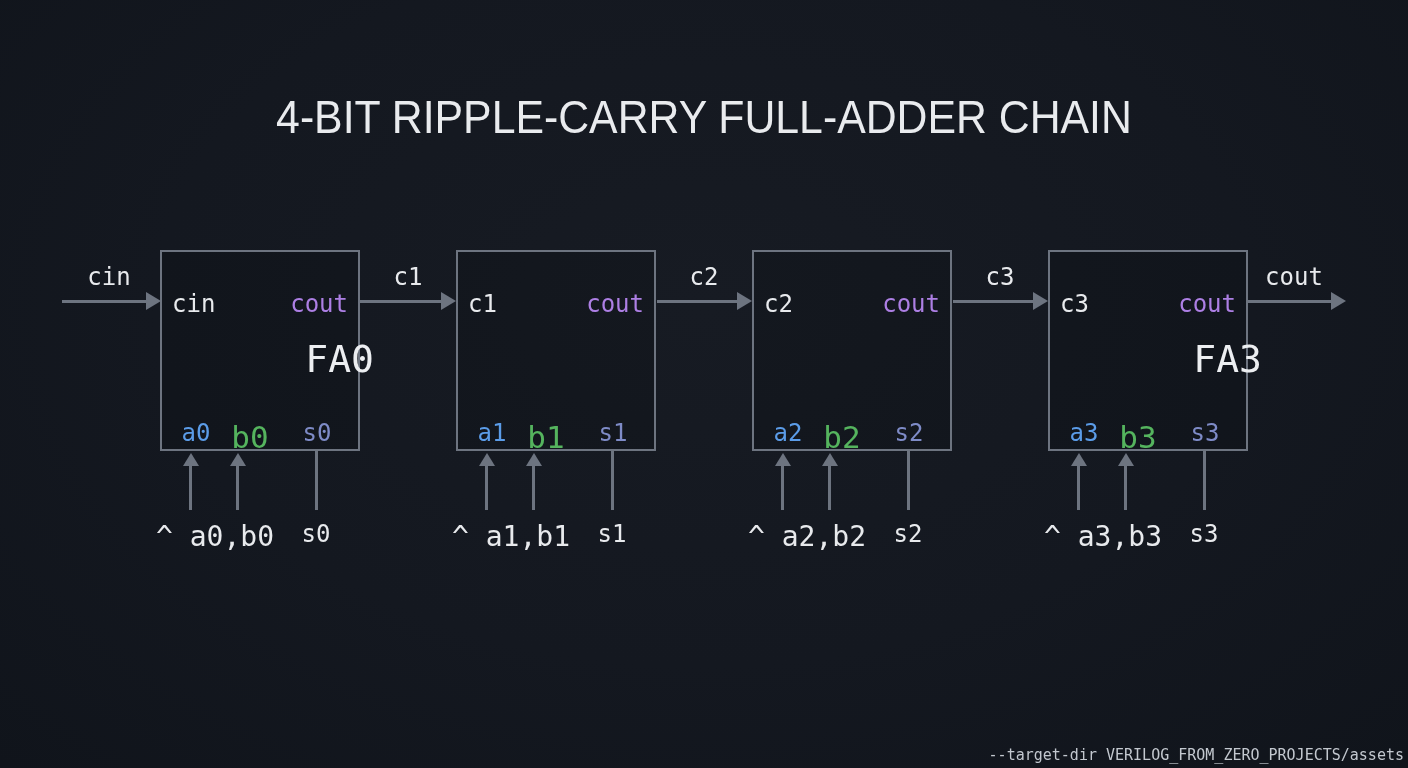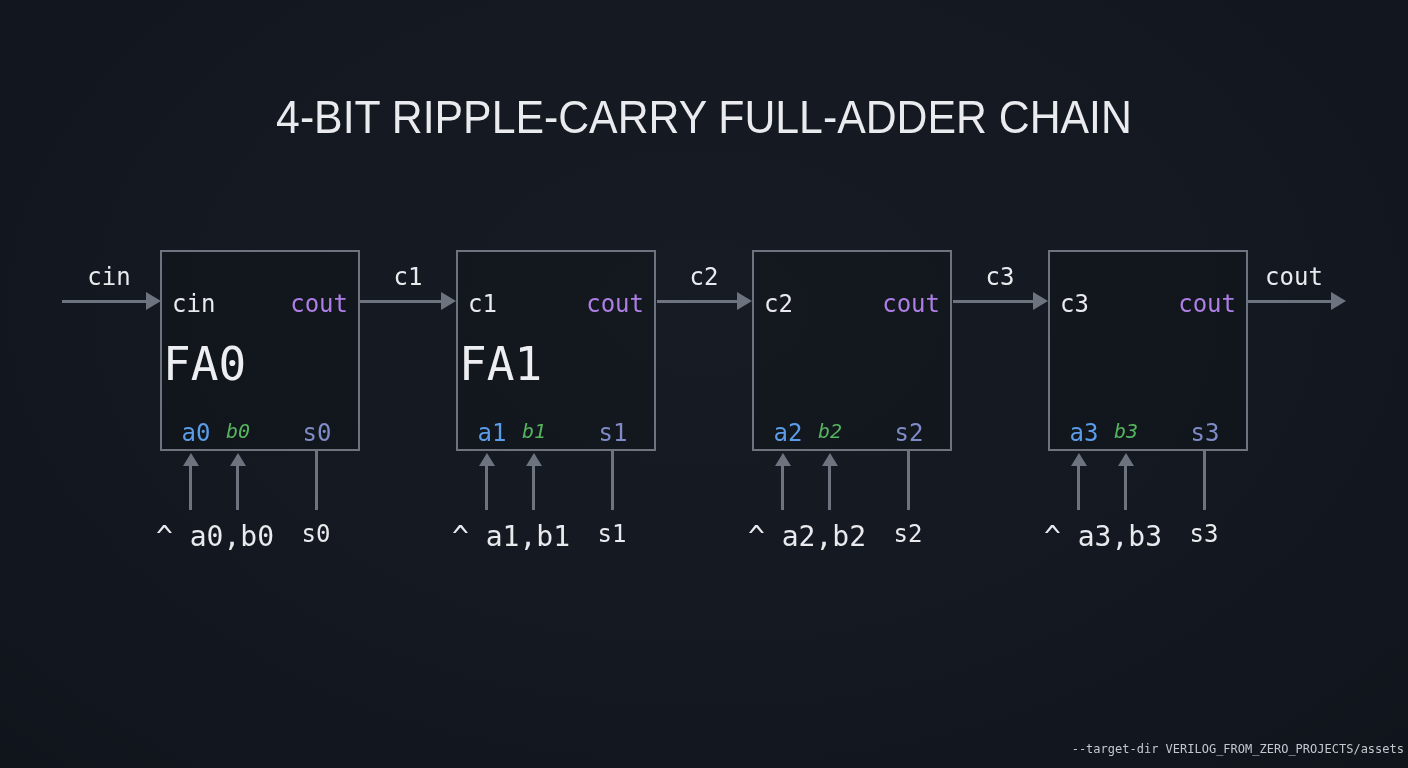--- a/index.html
+++ b/index.html
@@ -16,23 +16,23 @@
   }
   
   .fa-group{position:absolute;top:250px;width:200px;height:300px;}
   .g0{left:160px}.g1{left:456px}.g2{left:752px}.g3{left:1048px}
   .fa-box{
     position:absolute;left:0;top:0;width:200px;height:201px;
     border:2px solid #6d7480;box-sizing:border-box;background:rgba(0,0,0,0.10);
   }
   .port-cin{position:absolute;left:10px;top:38px;font-size:24px;color:#e8eaed;}
   .port-cout{position:absolute;right:10px;top:38px;font-size:24px;color:#ad7fe4;}
-  .fa-name{position:absolute;left:1px;top:85px;width:100%;text-align:left;font-size:46px;color:#eceef1;}
+  .fa-name{position:absolute;left:16px;top:85px;width:100%;text-align:right;font-size:38px;color:#eceef1;}
   .port-a{position:absolute;left:34px;top:167px;font-size:24px;color:#5b9ce8;transform:translateX(-50%);}
-  .port-b{position:absolute;left:76px;top:167px;font-size:20px;color:#55b45e;transform:translateX(-50%);font-style:italic;}
+  .port-b{position:absolute;left:88px;top:167px;font-size:31px;color:#55b45e;transform:translateX(-50%);}
   .port-s{position:absolute;left:155px;top:167px;font-size:24px;color:#7e8bc7;transform:translateX(-50%);}
   
   .vshaft{position:absolute;width:3px;background:#6d7480;}
   .a-shaft{left:29px;top:216px;height:44px;}
   .b-shaft{left:76px;top:216px;height:44px;}
   .s-line{left:155px;top:201px;height:59px;}
   .up-head{
     position:absolute;width:0;height:0;
     border-left:8px solid transparent;border-right:8px solid transparent;
     border-bottom:13px solid #6d7480;
@@ -43,21 +43,21 @@
   .sum-label{position:absolute;left:156px;top:270px;transform:translateX(-50%);font-size:24px;color:#e8eaed;}
   
   .hshaft{position:absolute;top:300px;height:3px;background:#6d7480;}
   .right-head{
     position:absolute;top:292px;width:0;height:0;
     border-top:9px solid transparent;border-bottom:9px solid transparent;
     border-left:15px solid #6d7480;
   }
   .wire-label{position:absolute;top:263px;transform:translateX(-50%);font-size:24px;color:#e8eaed;}
   .footer{
-    position:absolute;right:4px;bottom:12px;font-size:12px;color:#c3c8cf;
+    position:absolute;right:4px;bottom:4px;font-size:15px;color:#c3c8cf;
     letter-spacing:0px;white-space:nowrap;margin-left:44px;
   }
 </style>
 </head>
 <body>
 
 <div class="stage">
 
   <div class="title">4-BIT RIPPLE-CARRY FULL-ADDER CHAIN</div>
 
@@ -96,21 +96,20 @@
     <div class="vshaft b-shaft"></div>
     <div class="vshaft s-line"></div>
     <div class="expr-label">^ a0,b0</div>
     <div class="sum-label">s0</div>
   </div>
 
   <div class="fa-group g1">
     <div class="fa-box">
       <span class="port-cin">c1</span>
       <span class="port-cout">cout</span>
-      <div class="fa-name">FA1</div>
       <span class="port-a">a1</span>
       <span class="port-b">b1</span>
       <span class="port-s">s1</span>
     </div>
     <div class="up-head a-head"></div>
     <div class="vshaft a-shaft"></div>
     <div class="up-head b-head"></div>
     <div class="vshaft b-shaft"></div>
     <div class="vshaft s-line"></div>
     <div class="expr-label">^ a1,b1</div>
@@ -131,20 +130,21 @@
     <div class="vshaft b-shaft"></div>
     <div class="vshaft s-line"></div>
     <div class="expr-label">^ a2,b2</div>
     <div class="sum-label">s2</div>
   </div>
 
   <div class="fa-group g3">
     <div class="fa-box">
       <span class="port-cin">c3</span>
       <span class="port-cout">cout</span>
+      <div class="fa-name">FA3</div>
       <span class="port-a">a3</span>
       <span class="port-b">b3</span>
       <span class="port-s">s3</span>
     </div>
     <div class="up-head a-head"></div>
     <div class="vshaft a-shaft"></div>
     <div class="up-head b-head"></div>
     <div class="vshaft b-shaft"></div>
     <div class="vshaft s-line"></div>
     <div class="expr-label">^ a3,b3</div>

